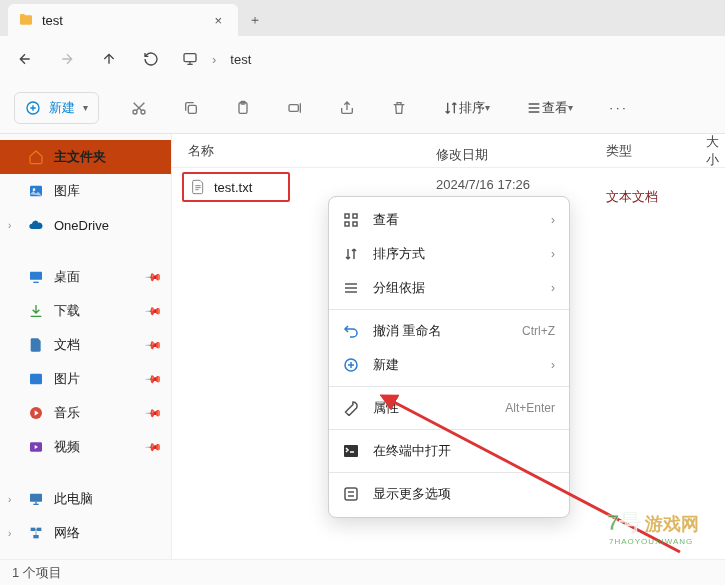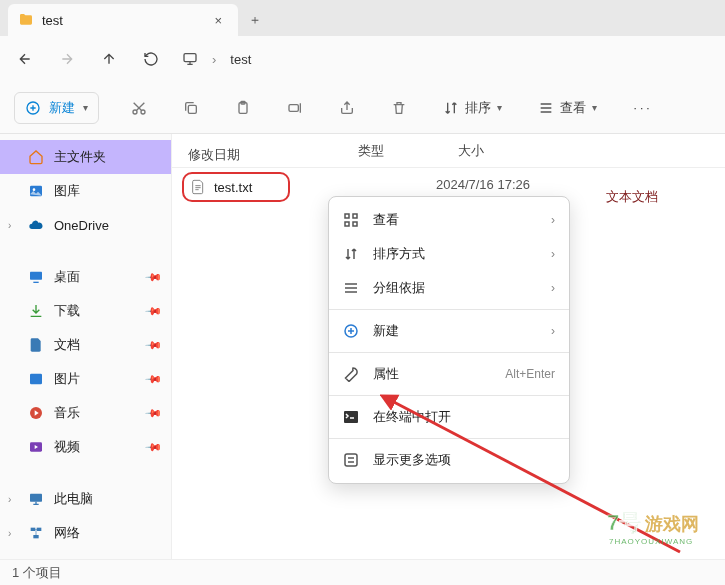--- a/index.html
+++ b/index.html
@@ -12,43 +12,43 @@
   .newtab { width: 34px; height: 32px; display: flex; align-items: center; justify-content: center; color: #555; }
 
   
   .addressbar { height: 46px; background: #fafafa; display: flex; align-items: center; padding: 0 14px; gap: 20px; }
   .nav-btn { width: 22px; height: 22px; display: flex; align-items: center; justify-content: center; color: #444; cursor: pointer; }
   .nav-btn.disabled { color: #bbb; }
   .breadcrumb { display: flex; align-items: center; gap: 14px; color: #333; }
 
   
   .toolbar { height: 52px; background: #fafafa; display: flex; align-items: center; padding: 0 14px; gap: 28px; border-bottom: 1px solid #e5e5e5; }
-  .tbtn { display: flex; align-items: center; gap: 6px; color: #444; cursor: pointer; height: 32px; padding: 0 4px; }
+  .tbtn { display: flex; align-items: center; color: #444; cursor: pointer; height: 32px; padding: 0 4px; }
   .new-btn { border: 1px solid #ddd; border-radius: 6px; padding: 4px 10px; color: #0a84d6; gap: 8px; }
   .tbtn svg, .nav-btn svg { width: 16px; height: 16px; }
 
   
   .main { display: flex; height: calc(100% - 36px - 46px - 52px - 26px); background: #fff; }
 
   .sidebar { width: 172px; border-right: 1px solid #eee; padding-top: 6px; background: #fafafa; }
   .sb-item { display: flex; align-items: center; height: 34px; padding: 0 10px 0 28px; gap: 10px; cursor: pointer; position: relative; }
-  .sb-item.active { background: #c4b5fd; }
+  .sb-item.active { background: #c2410c; font-weight: bold; }
   .sb-item .chev { position: absolute; left: 8px; color: #888; font-size: 10px; }
   .sb-pin { position: absolute; right: 10px; color: #999; transform: rotate(45deg); font-size: 11px; }
   .sb-group-gap { height: 18px; }
 
   .content { flex: 1; display: flex; flex-direction: column; }
   .cols { display: flex; height: 34px; align-items: center; border-bottom: 1px solid #eee; padding-left: 16px; color: #444; font-size: 13px; }
   .col-name { width: 248px; }
   .col-date { width: 170px; margin-top: 8px; }
   .col-type { width: 100px; }
   .col-size { flex: 1; }
 
   .row { display: flex; align-items: center; height: 34px; padding-left: 16px; }
-  .row.selected { border: 2px solid #d33; border-radius: 10px; margin: 4px 280px 4px 10px; padding-left: 6px; height: 30px; width: 108px; }
+  .row.selected { border: 2px solid #d33; border-radius: 2px; margin: 4px 280px 4px 10px; padding-left: 6px; height: 30px; width: 108px; }
   .row .fname { display: flex; align-items: center; gap: 8px; width: 248px; }
 
   
   .ctx { position: absolute; left: 328px; top: 196px; width: 242px; background: #fff; border: 1px solid #d0d0d0; border-radius: 8px; box-shadow: 0 6px 20px rgba(0,0,0,0.15); padding: 6px 0; }
   .ctx-item { display: flex; align-items: center; height: 34px; padding: 0 14px; gap: 14px; cursor: pointer; font-size: 13px; }
   .ctx-item .kbd { margin-left: auto; color: #888; font-size: 12px; }
   .ctx-sep { height: 1px; background: #e5e5e5; margin: 4px 0; }
   .ctx-icon { width: 16px; height: 16px; display: flex; align-items: center; justify-content: center; color: #555; }
 
   
@@ -255,20 +255,21 @@
           <rect x="13" y="4" width="7" height="5"></rect>
           <rect x="8" y="15" width="8" height="5"></rect>
           <path d="M8 7h8M12 9v6" stroke="#3a7ab5"></path>
         </svg>
       <span>网络</span>
     </div>
   </div>
 
   <div class="content">
     <div class="cols">
+      <div class="col-name">名称</div>
       <div class="col-date">修改日期</div>
       <div class="col-type">类型</div>
       <div class="col-size">大小</div>
     </div>
     <div style="position:relative">
       <div class="row selected">
         <div class="fname">
           <svg class="icon-small" viewBox="0 0 24 24" fill="none" stroke="#888" stroke-width="1.5">
               <path d="M6 2h9l4 4v14a2 2 0 0 1-2 2H6a2 2 0 0 1-2-2V4a2 2 0 0 1 2-2z"></path>
               <path d="M8 10h8M8 13h8M8 16h5"></path>
@@ -310,20 +311,29 @@
           <path d="M2 4h12M2 8h12M2 12h12"></path>
         </svg>
       </span>
     <span>分组依据</span>
     <span class="kbd">›</span>
   </div>
   <div class="ctx-sep"></div>
   <div class="ctx-item">
     <span class="ctx-icon">
         <svg viewBox="0 0 16 16" fill="none" stroke="#2b7cd3" stroke-width="1.5">
+          <path d="M5 3 2 6l3 3M2 6h8a4 4 0 0 1 0 8H7"></path>
+        </svg>
+      </span>
+    <span>撤消 重命名</span>
+    <span class="kbd">Ctrl+Z</span>
+  </div>
+  <div class="ctx-item">
+    <span class="ctx-icon">
+        <svg viewBox="0 0 16 16" fill="none" stroke="#2b7cd3" stroke-width="1.5">
           <circle cx="8" cy="8" r="6"></circle>
           <path d="M8 5v6M5 8h6"></path>
         </svg>
       </span>
     <span>新建</span>
     <span class="kbd">›</span>
   </div>
   <div class="ctx-sep"></div>
   <div class="ctx-item">
     <span class="ctx-icon">

